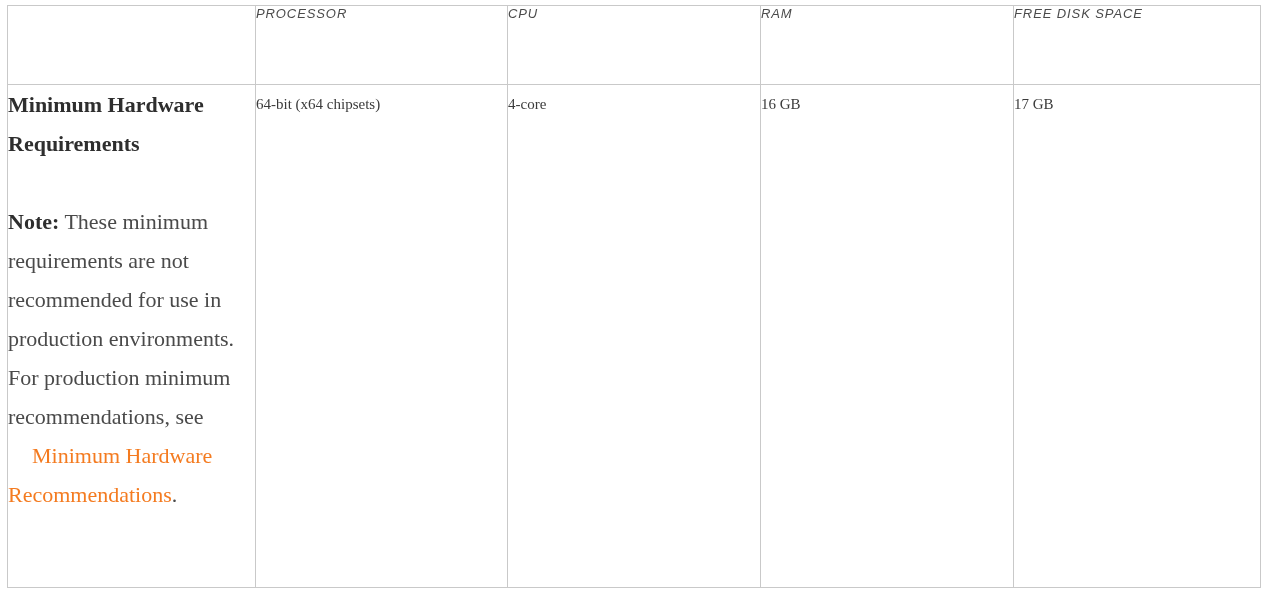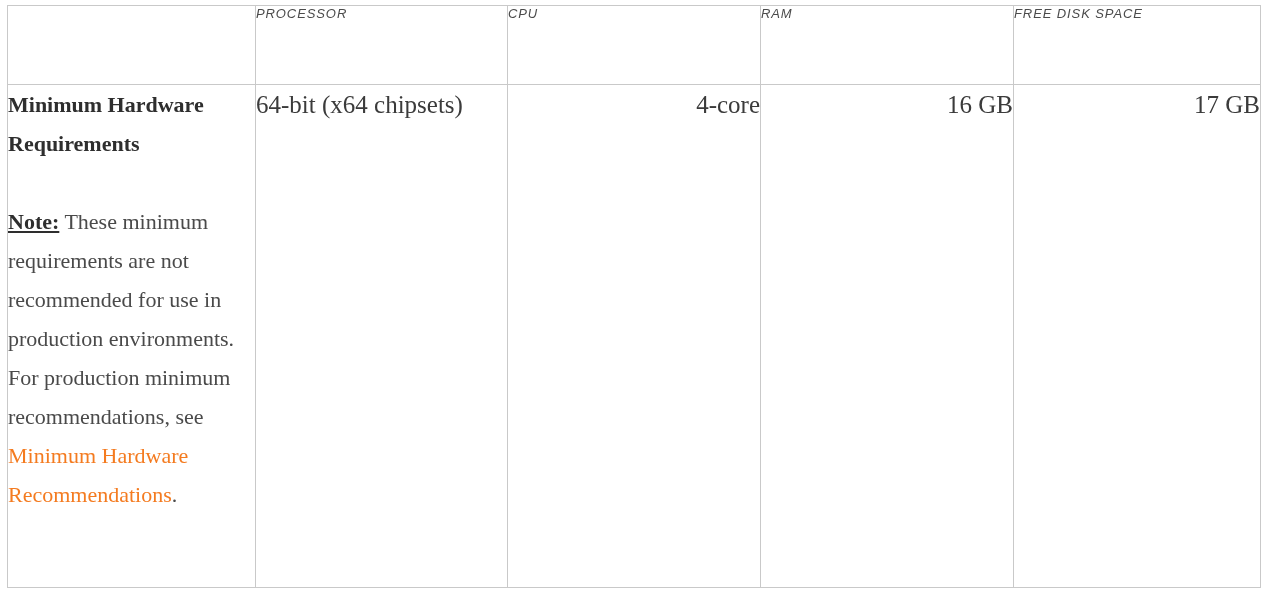--- a/index.html
+++ b/index.html
@@ -64,21 +64,21 @@
     white-space: nowrap;
   }
 
   th.corner-head { padding: 0 14px; }
 
   
   tr.body-row { height: 503px; }
 
   td.body-cell {
     padding: 14px 16px 16px 16px;
-    font-size: 25px;
+    font-size: 15px;
     line-height: 39px;
     color: #3b3b3b;
     margin-top: 42px;
   }
 
   td.desc-cell {
     padding: 18px 18px 16px 16px;
     font-size: 22px;
     line-height: 39px;
     color: #4a4a4a;
@@ -91,32 +91,32 @@
     margin: 0;
   }
 
   .desc-gap { display: block; height: 39px; }
 
   .desc-note { display: block; }
 
   .note-label {
     font-weight: bold;
     color: #2e2e2e;
-    text-decoration: underline;
   }
 
   a.doc-link {
     color: #f47b20;
     text-decoration: none;
+    margin-left: 24px;
   }
 
   .period { color: #4a4a4a; }
 
   td.value-cell-top { padding-top: 12px; }
-  td.value-cell-mid { padding-top: 36px; text-align: right; }
+  td.value-cell-mid { padding-top: 36px; }
 </style>
 </head>
 <body>
 
 <div class="table-wrap">
   <table class="req-table">
     <colgroup>
       <col class="c1">
         <col class="c2">
         <col class="c3">

